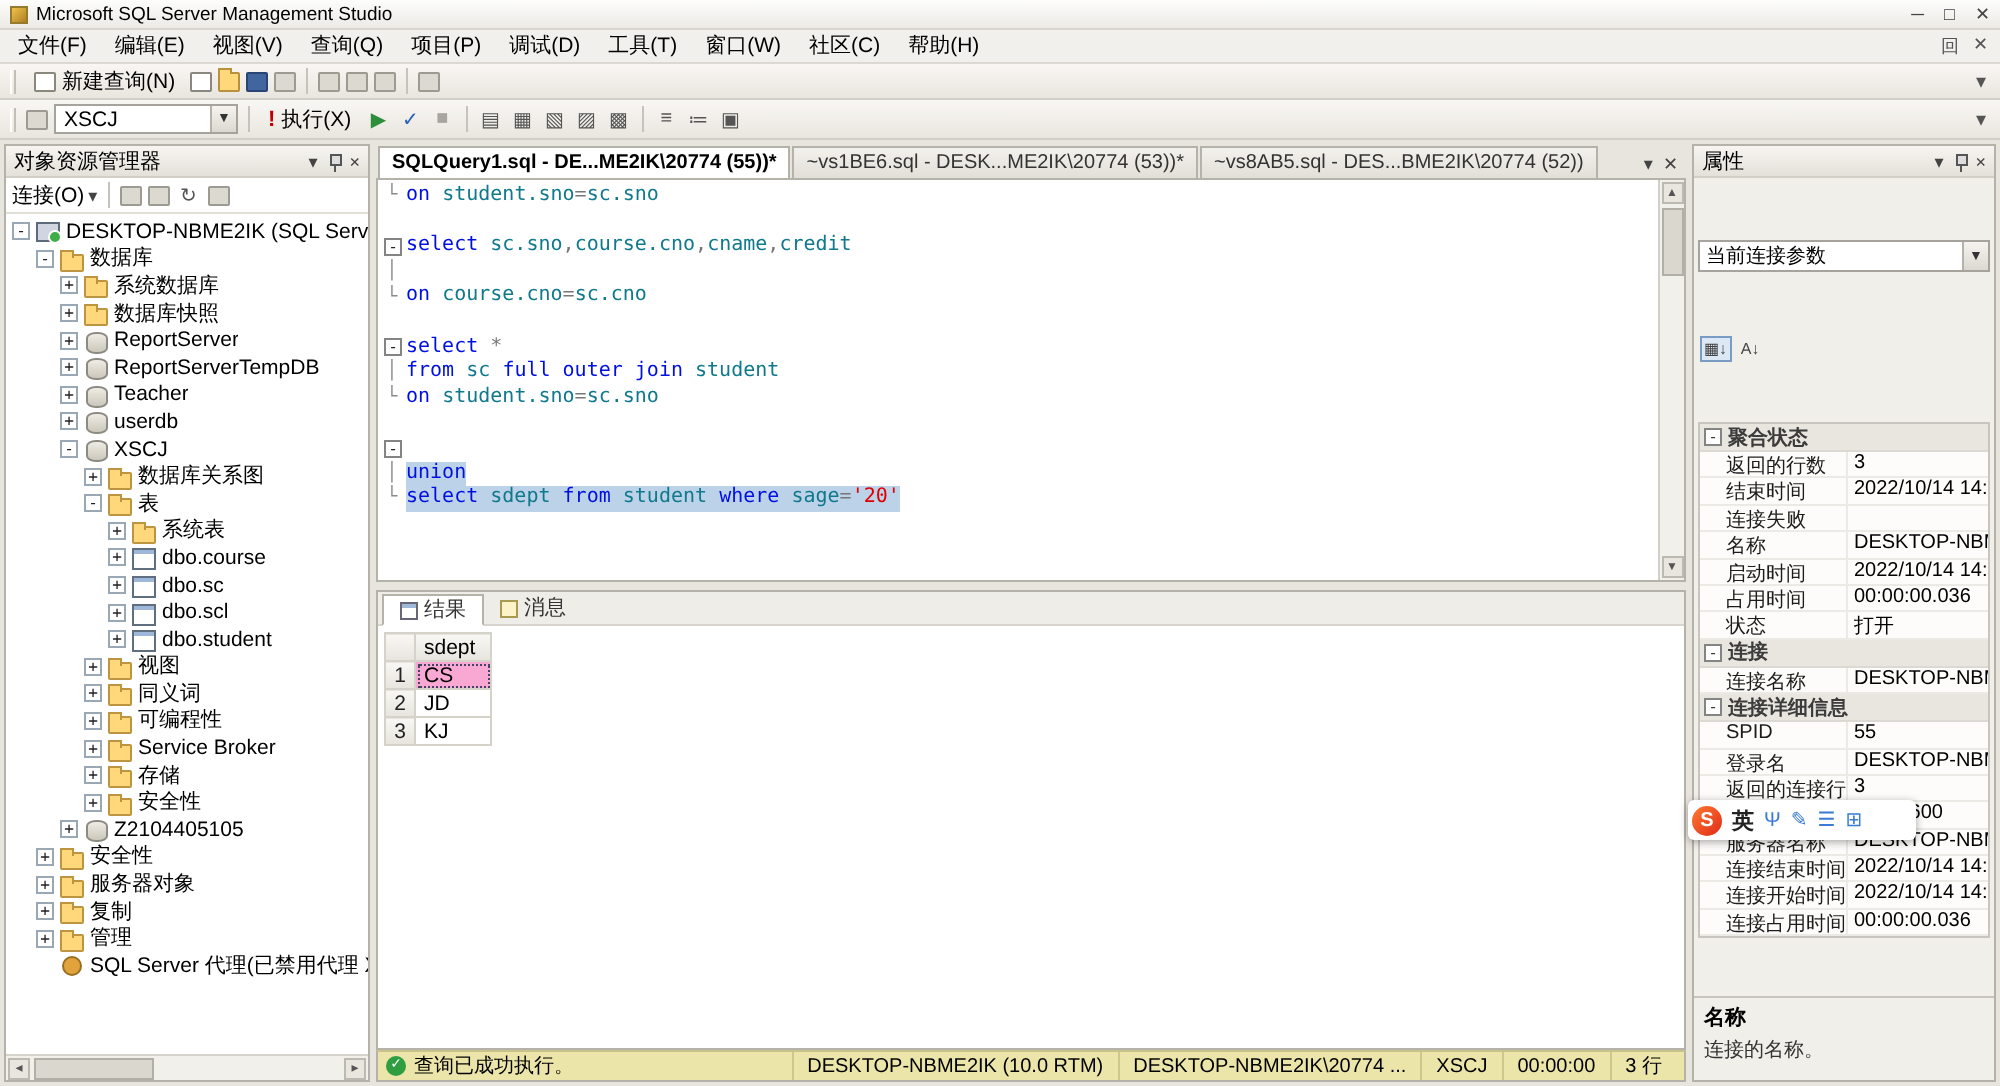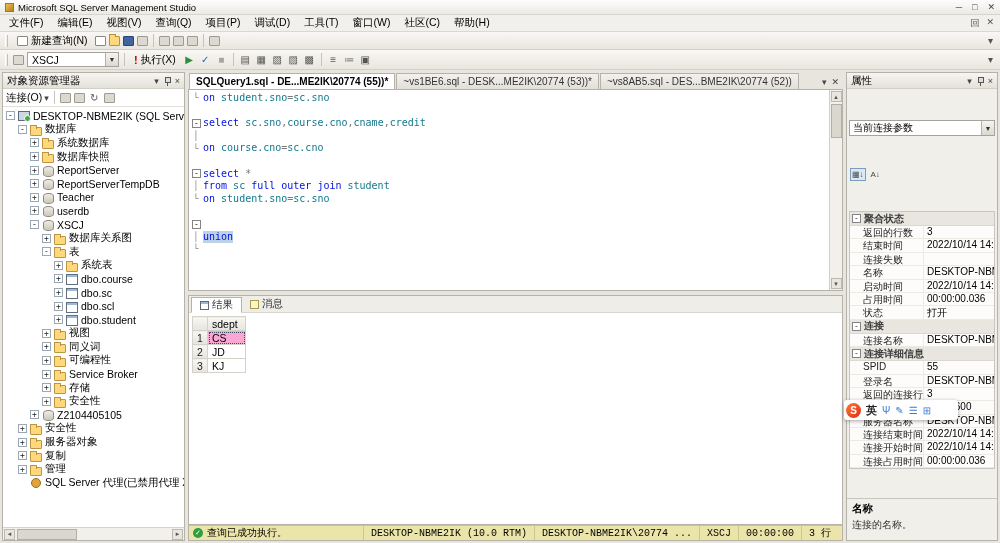--- a/index.html
+++ b/index.html
@@ -98,21 +98,21 @@
   .grid-area{flex:1;min-height:0;padding:3px;}
   table.grid{border-collapse:collapse;font-size:10.5px;}
   .grid th,.grid td{border:1px solid #d5d2ca;height:14px;padding:0 4px;font-weight:normal;text-align:left;}
   .grid th{background:linear-gradient(#f8f7f4,#e6e4dd);}
   .grid .corner{width:15px;padding:0;}
   .grid .rowhdr{background:linear-gradient(#f8f7f4,#e6e4dd);width:15px;text-align:center;padding:0 2px;color:#222;}
   .grid .gcol{min-width:38px;}
   .grid .sel-cell{background:#f9a8d4;outline:1px dotted #446;outline-offset:-2px;}
   .exec-status{height:16px;flex:none;background:#ece5a9;border:1px solid #b5b2aa;border-top:1px solid #c9c28a;display:flex;align-items:center;gap:4px;padding:0 4px;font-size:10px;white-space:nowrap;overflow:hidden;}
   .ok-icon{width:10px;height:10px;border-radius:50%;background:#2f9e41;color:#fff;font-size:7px;line-height:10px;text-align:center;flex:none;}
-  .es-right{margin-left:auto;display:flex;align-items:flex-end;height:100%;font-family:Liberation Mono, monospace;}
+  .es-right{margin-left:auto;display:flex;align-items:flex-end;height:100%;}
   .es-cell{padding:0 7px;border-left:1px solid #cdc68e;display:flex;align-items:center;height:100%;}
 
   
   .props{width:152px;flex:none;background:#f1efe9;gap:29px;}
   .pcombo{height:16px;flex:none;margin:2px 2px 1px;background:#fff;border:1px solid #a6a39d;display:flex;align-items:center;font-size:10px;}
   .pcombo .cv{flex:1;padding-left:3px;overflow:hidden;white-space:nowrap;}
   .pcombo .ca{width:13px;align-self:stretch;background:linear-gradient(#f6f4f0,#dcd8d1);border-left:1px solid #b5b2ac;display:flex;align-items:center;justify-content:center;font-size:7px;color:#333;}
   .psort{height:16px;flex:none;display:flex;align-items:center;gap:2px;padding:0 3px;}
   .psort-btn{height:13px;min-width:15px;display:flex;align-items:center;justify-content:center;font-size:8px;color:#444;border:1px solid transparent;padding:0 1px;}
   .psort-btn.active{background:#dce8f5;border:1px solid #7a9cc4;}
@@ -447,20 +447,21 @@
             </div>
             <div class="cline">
               <span class="om om-box">-</span>
             </div>
             <div class="cline">
               <span class="om">│</span>
               <span class="ct sel"><span class="tk-kw">union</span></span>
             </div>
             <div class="cline">
               <span class="om">└</span>
+              <span class="ct sel"><span class="tk-kw">select</span><span class="tk-id"> sdept </span><span class="tk-kw">from</span><span class="tk-id"> student </span><span class="tk-kw">where</span><span class="tk-id"> sage</span><span class="tk-op">=</span><span class="tk-st">'20'</span></span>
             </div>
           </div>
         <div class="vscroll">
           <span class="scr-btn-v">▲</span>
           <span class="scr-thumb-v"></span>
           <span class="vs-spacer"></span>
           <span class="scr-btn-v">▼</span>
         </div>
       </div>
 

